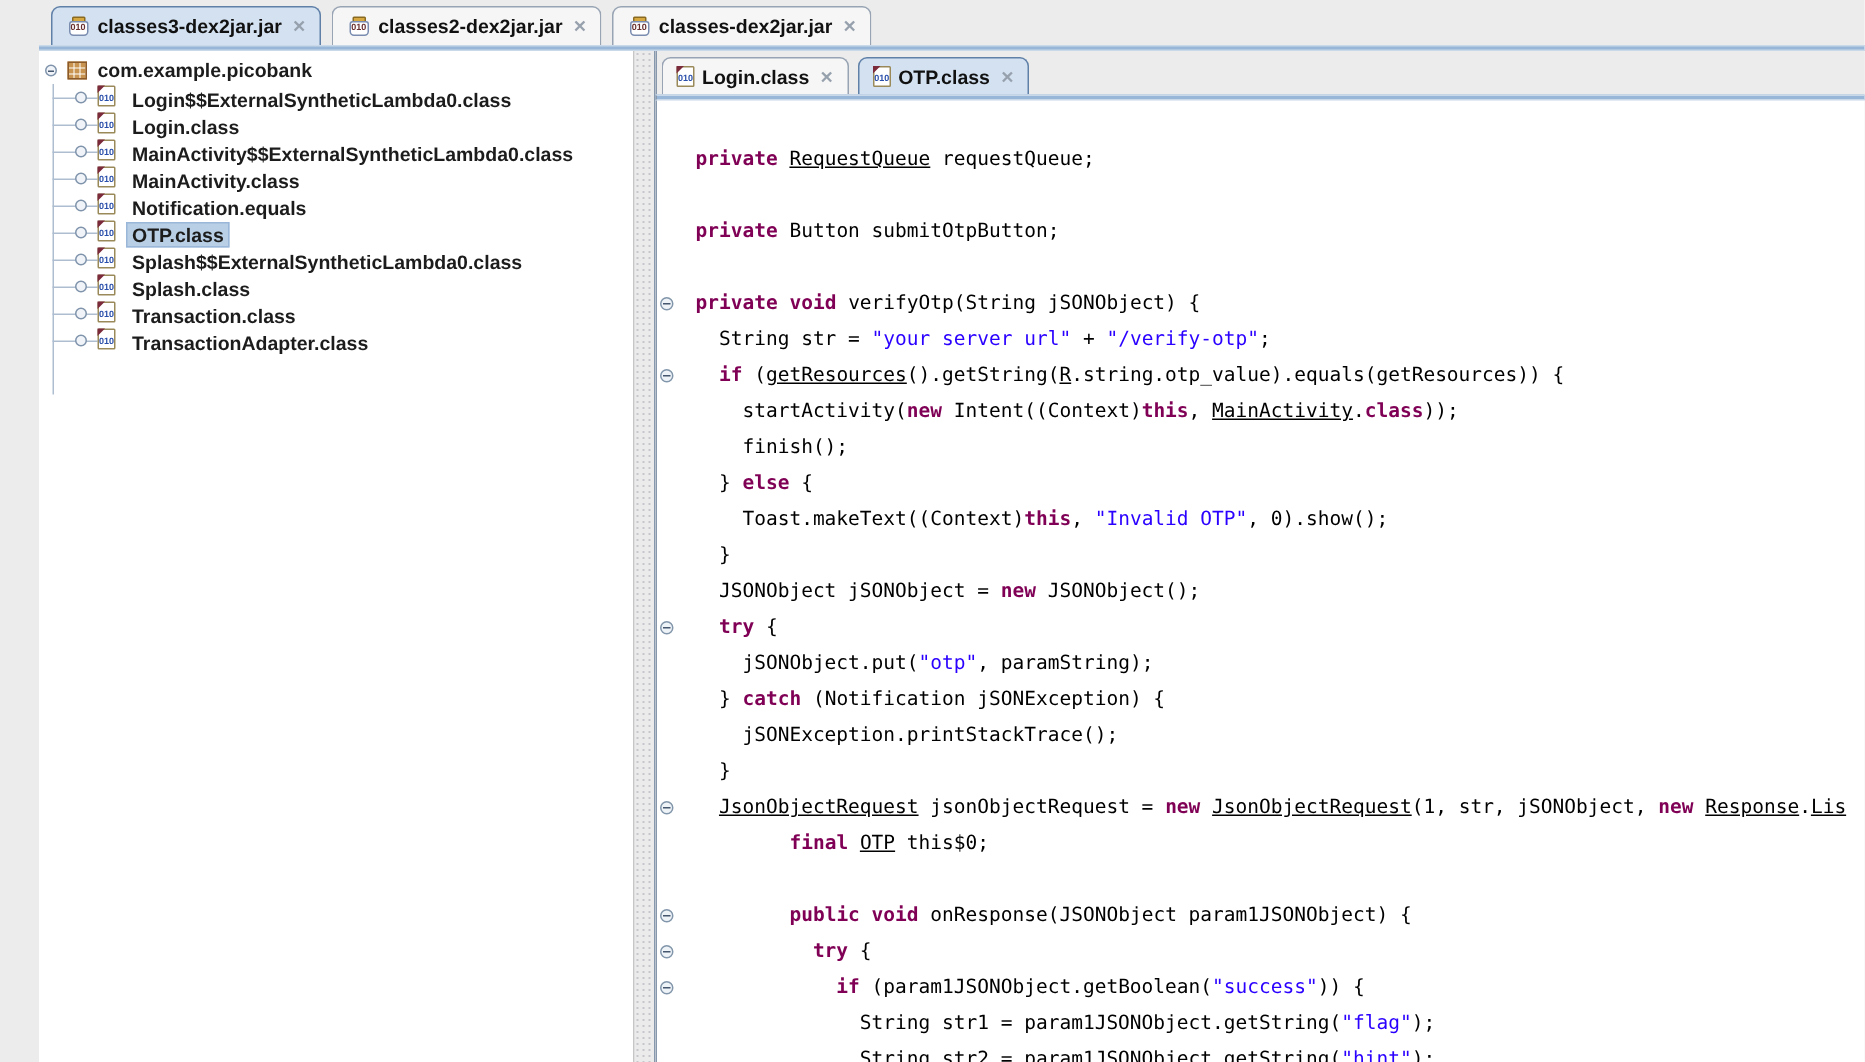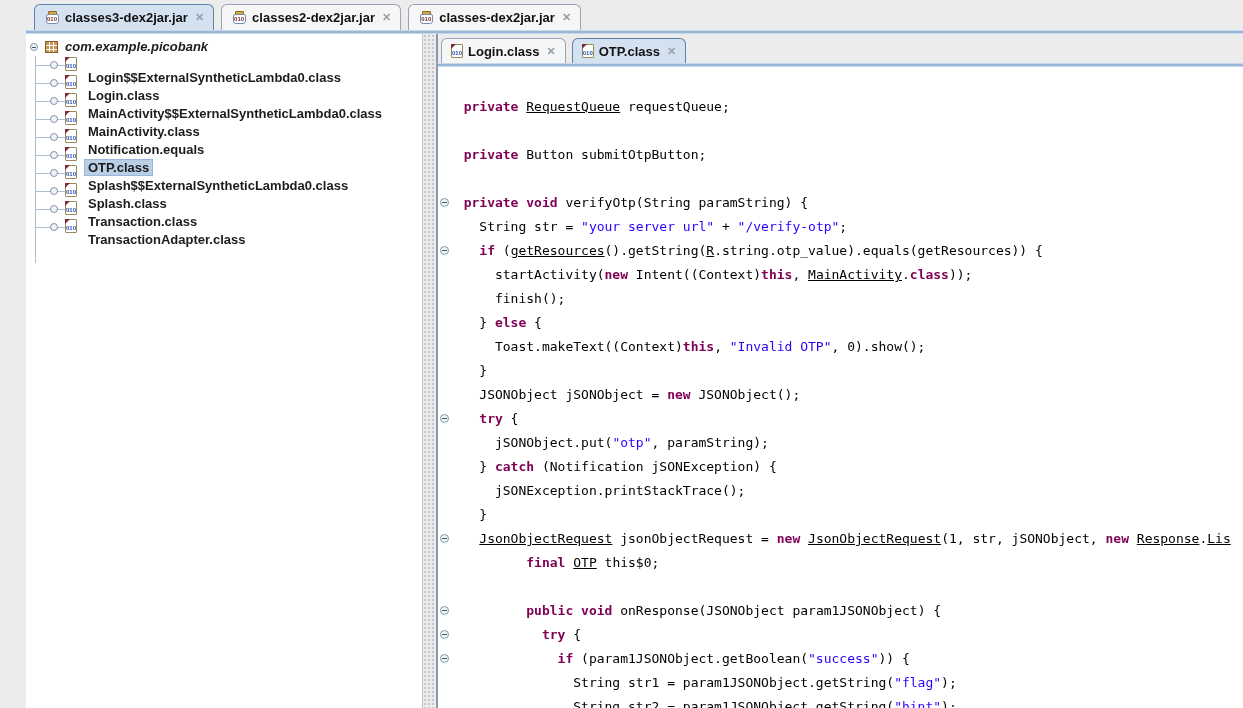--- a/index.html
+++ b/index.html
@@ -47,25 +47,25 @@
   
   .tree-panel { padding-top:4px; font-size:13px; font-weight:bold; color:#1c1c1c; }
   .vline { position:absolute; left:9px; width:1px; background:#aebdd0; }
   .trow { position:relative; height:18px; white-space:nowrap; }
   .trow .stub { position:absolute; left:9px; top:9px; width:30px; height:1px; background:#aebdd0; }
   .trow .knob, .root-row .knob { position:absolute; width:8px; height:8px; border:1px solid #7f93ab;
         border-radius:50%; background:#f0f4f9; top:5px; }
   .trow .knob { left:24px; }
   .root-row .knob { left:4px; }
   .root-row .knob::after { content:""; position:absolute; left:1px; right:1px; top:3px; height:1px; background:#44576e; }
-  .root-row { position:relative; height:18px;font-style:italic; }
+  .root-row { position:relative; height:18px; }
   .root-row .package-icon { position:absolute; left:19px; top:3px; }
   .root-row .tlabel { position:absolute; left:39px; top:1px; }
   .trow .class-icon { position:absolute; left:39px; top:1px; }
-  .trow .tlabel { position:absolute; left:58px; top:13px; padding:0 3px; border:1px solid transparent;text-align:center; }
+  .trow .tlabel { position:absolute; left:58px; top:2px; padding:0 3px; border:1px solid transparent;text-align:center; }
   .trow.selected .tlabel { background:#b8cfe5; border-color:#9ab6d8; }
 
   
   .class-tabbar { height:29px; background:#ececec; display:flex; align-items:flex-end;
                   padding-left:3px; gap:6px; border-left:1px solid #8898ac; }
   .class-tabbar .tab { height:25px; font-size:13px; }
 
   
   .code-wrap { position:relative; flex:1; background:#fff; overflow:hidden;
                border-left:1px solid #8898ac; }
@@ -237,21 +237,21 @@
           <span class="close">✕</span>
         </div>
       </div>
       <div class="hrule" style="border-left:1px solid #8898ac;"></div>
 
       <div class="code-wrap">
         <pre class="code"><span>  </span><span class="k">private</span><span> </span><span class="u">RequestQueue</span><span> requestQueue;</span>
 
 <span>  </span><span class="k">private</span><span> Button submitOtpButton;</span>
 
-<span>  </span><span class="k">private</span><span> </span><span class="k">void</span><span> verifyOtp(String paramString) {</span>
+<span>  </span><span class="k">private</span><span> </span><span class="k">void</span><span> verifyOtp(String jSONObject) {</span>
 <span>    String str = </span><span class="s">"your server url"</span><span> + </span><span class="s">"/verify-otp"</span><span>;</span>
 <span>    </span><span class="k">if</span><span> (</span><span class="u">getResources</span><span>().getString(</span><span class="u">R</span><span>.string.otp_value).equals(getResources)) {</span>
 <span>      startActivity(</span><span class="k">new</span><span> Intent((Context)</span><span class="k">this</span><span>, </span><span class="u">MainActivity</span><span>.</span><span class="k">class</span><span>));</span>
 <span>      finish();</span>
 <span>    } </span><span class="k">else</span><span> {</span>
 <span>      Toast.makeText((Context)</span><span class="k">this</span><span>, </span><span class="s">"Invalid OTP"</span><span>, 0).show();</span>
 <span>    }</span>
 <span>    JSONObject jSONObject = </span><span class="k">new</span><span> JSONObject();</span>
 <span>    </span><span class="k">try</span><span> {</span>
 <span>      jSONObject.put(</span><span class="s">"otp"</span><span>, paramString);</span>

